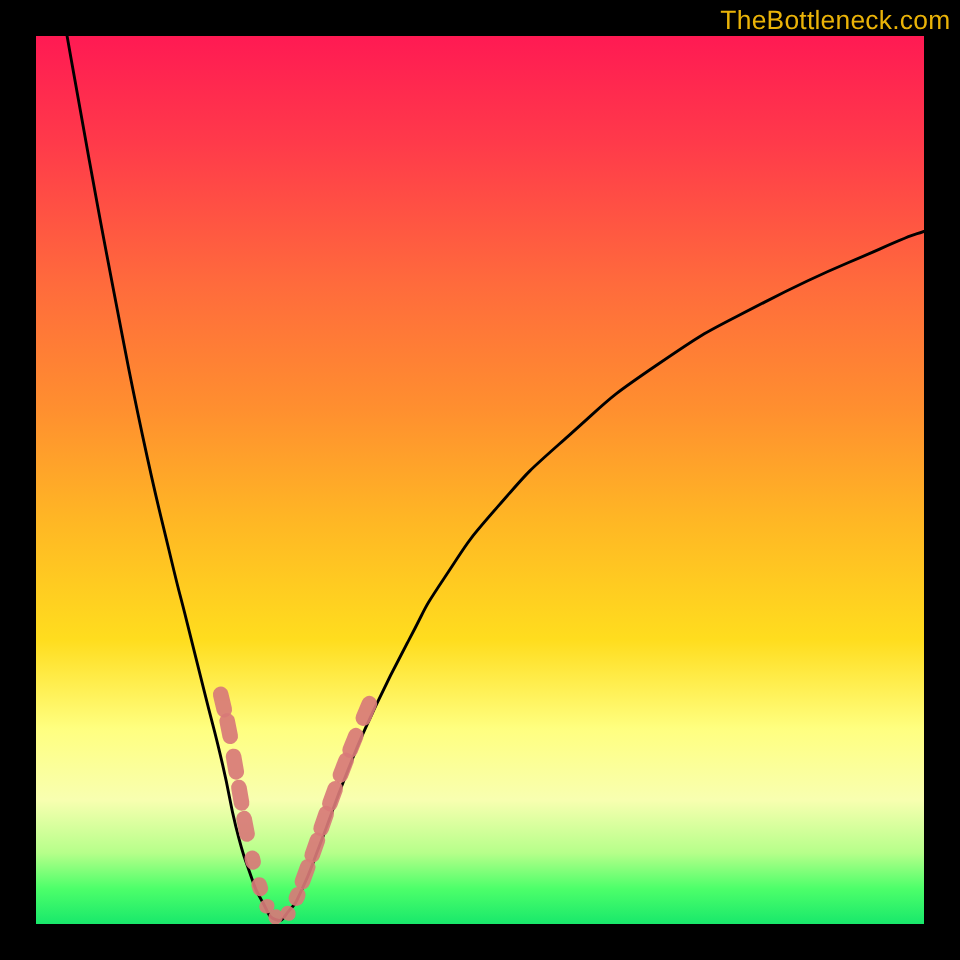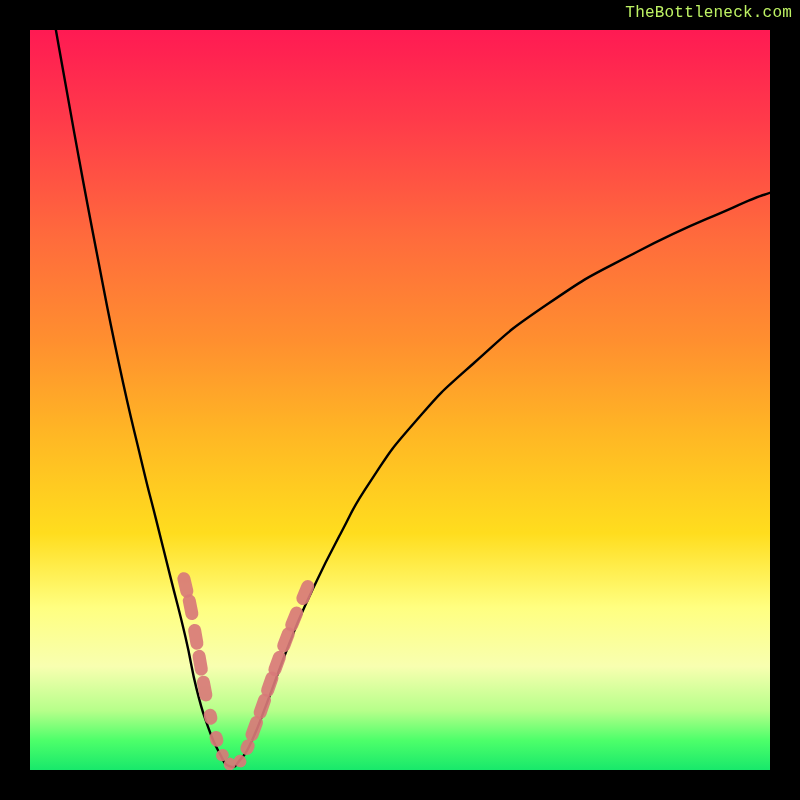--- a/index.html
+++ b/index.html
@@ -37,26 +37,25 @@
     position: absolute;
     left: 0;
     top: 0;
     width: 740px;
     height: 740px;
   }
   .watermark {
     position: absolute;
     top: 4px;
     right: 8px;
-    color: #bef264;
-    font-size: 16px;
+    color: #eab308;
+    font-size: 22px;
     font-weight: 500;
     letter-spacing: 0.2px;
     user-select: none;
-    font-family: Liberation Mono, monospace;
   }
 </style>
 </head>
 <body>
 
 <div class="watermark">TheBottleneck.com</div>
 
 <div class="frame">
   <div class="plot-area">
     <svg class="gradient-bg" viewBox="0 0 740 740" preserveAspectRatio="none">

